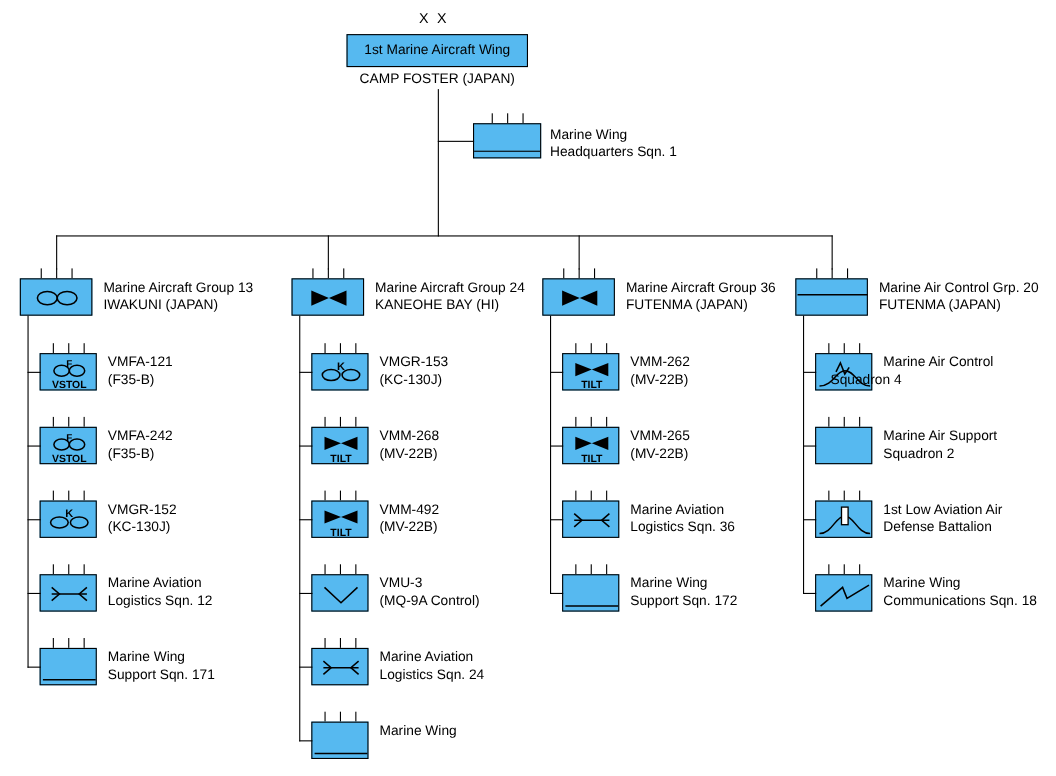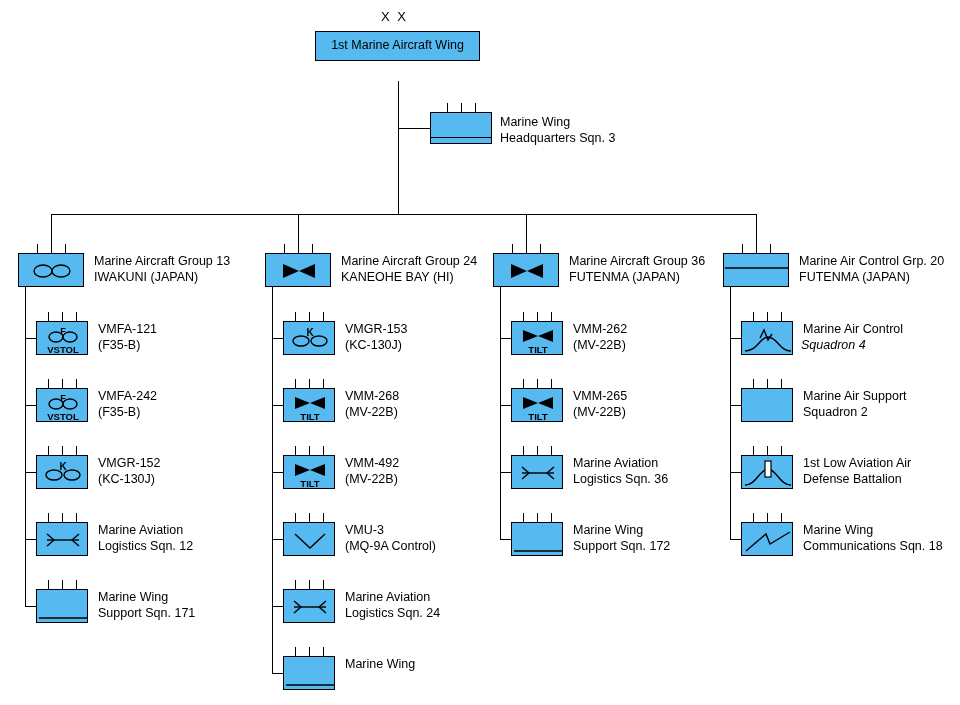--- a/index.html
+++ b/index.html
@@ -56,33 +56,34 @@
 <body>
 
 <div id="canvas">
     <div class="echelon" style="left: 381px; top: 10px;">X X</div>
     <div class="unit" style="left: 315px; top: 31px; width: 165px; height: 30px;">
       <div class="box" style="left: 0px; top: 0px; width: 165px; height: 30px;">
         <svg width="165" height="30" viewBox="0 0 165 30" class="sym" style="position: absolute; left: 0px; top: 0px;"></svg>
       </div>
     </div>
     <div class="title-center" style="left: 315px; top: 38px; width: 165px;">1st Marine Aircraft Wing</div>
+    <div class="title-center" style="left: 305px; top: 64px; width: 185px;">CAMP FOSTER (JAPAN)</div>
     <div class="line vline" style="left: 398px; top: 81px; height: 134px;"></div>
     <div class="tick" style="left: 447px; top: 103px; height: 9px;"></div>
     <div class="tick" style="left: 461px; top: 103px; height: 9px;"></div>
     <div class="tick" style="left: 475px; top: 103px; height: 9px;"></div>
     <div class="unit" style="left: 430px; top: 112px; width: 62px; height: 32px;">
       <div class="box" style="left: 0px; top: 0px; width: 62px; height: 32px;">
         <svg width="62" height="32" viewBox="0 0 62 32" class="sym" style="position: absolute; left: 0px; top: 0px;"></svg>
         <div class="inner-line" style="top: 24px;"></div>
       </div>
     </div>
     <div class="line hline" style="left: 398px; top: 128px; width: 33px;"></div>
     <div class="lbl" style="left: 500px; top: 115px;">Marine Wing</div>
-    <div class="lbl" style="left: 500px; top: 131px;">Headquarters Sqn. 3</div>
+    <div class="lbl" style="left: 500px; top: 131px;">Headquarters Sqn. 1</div>
     <div class="line hline" style="left: 51px; top: 214px; width: 706px;"></div>
     <div class="line vline" style="left: 51px; top: 214px; height: 31px;"></div>
     <div class="tick" style="left: 37px; top: 244px; height: 9px;"></div>
     <div class="tick" style="left: 51px; top: 244px; height: 9px;"></div>
     <div class="tick" style="left: 65px; top: 244px; height: 9px;"></div>
     <div class="unit" style="left: 18px; top: 253px; width: 66px; height: 34px;">
       <div class="box" style="left: 0px; top: 0px; width: 66px; height: 34px;">
         <svg width="66" height="34" viewBox="0 0 66 34" class="sym" style="position: absolute; left: 0px; top: 0px;">
           <ellipse cx="24" cy="17" rx="9" ry="6" stroke="#000" stroke-width="1.4" fill="none"></ellipse>
           <ellipse cx="42" cy="17" rx="9" ry="6" stroke="#000" stroke-width="1.4" fill="none"></ellipse>
@@ -360,21 +361,21 @@
     <div class="unit" style="left: 741px; top: 321px; width: 52px; height: 34px;">
       <div class="box" style="left: 0px; top: 0px; width: 52px; height: 34px;">
         <svg width="52" height="34" viewBox="0 0 52 34" class="sym" style="position: absolute; left: 0px; top: 0px;">
           <path d="M3,29 C15.6,29 17.68,15 26,15 C35.36,15 37.44,29 49,29" stroke="#000" stroke-width="1.4" fill="none"></path>
           <path d="M18,16 l4,-8 l4,10 l4,-6" stroke="#000" stroke-width="1.4" fill="none"></path>
         </svg>
       </div>
     </div>
     <div class="line hline" style="left: 730px; top: 338px; width: 12px;"></div>
     <div class="lbl" style="left: 803px; top: 322px;">Marine Air Control</div>
-    <div class="lbl" style="left: 801px; top: 338px; font-style: italic;">Squadron 4</div>
+    <div class="lbl" style="left: 755px; top: 338px;">Squadron 4</div>
     <div class="tick" style="left: 753px; top: 379px; height: 9px;"></div>
     <div class="tick" style="left: 767px; top: 379px; height: 9px;"></div>
     <div class="tick" style="left: 781px; top: 379px; height: 9px;"></div>
     <div class="unit" style="left: 741px; top: 388px; width: 52px; height: 34px;">
       <div class="box" style="left: 0px; top: 0px; width: 52px; height: 34px;">
         <svg width="52" height="34" viewBox="0 0 52 34" class="sym" style="position: absolute; left: 0px; top: 0px;"></svg>
       </div>
     </div>
     <div class="line hline" style="left: 730px; top: 405px; width: 12px;"></div>
     <div class="lbl" style="left: 803px; top: 389px;">Marine Air Support</div>

